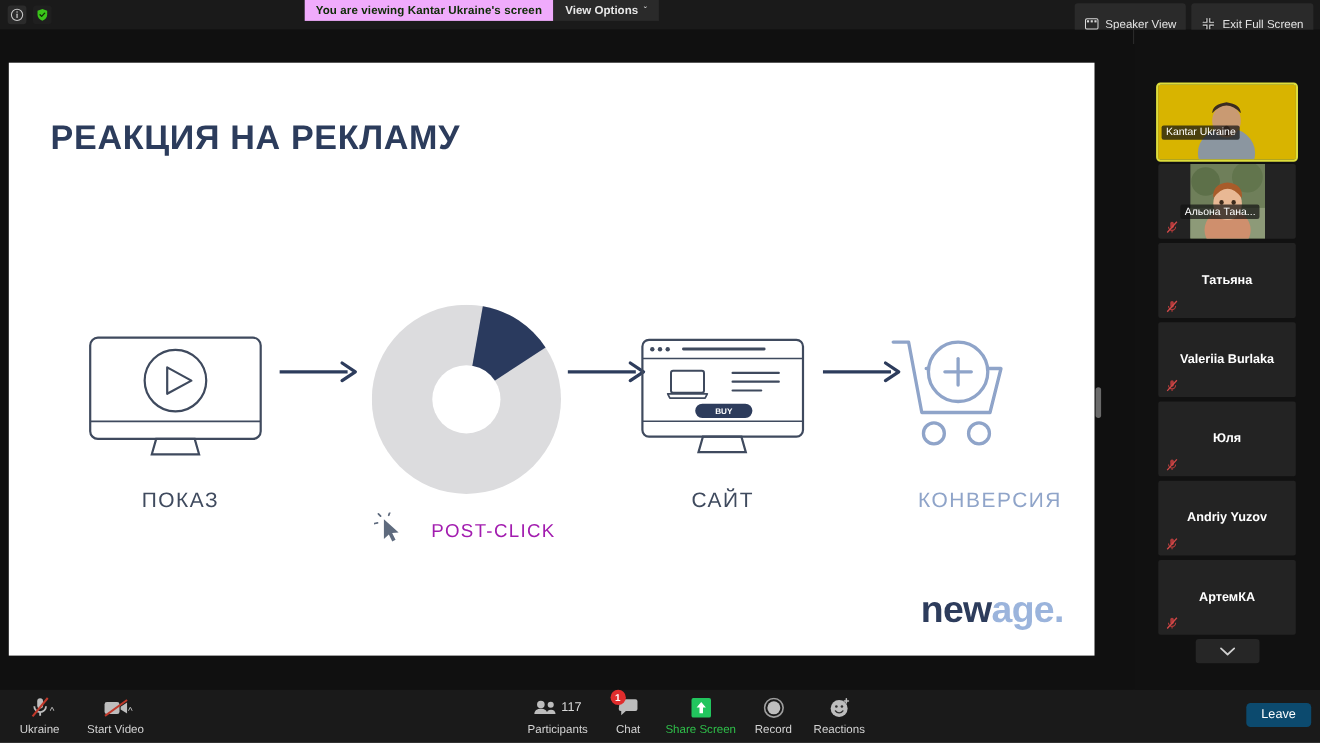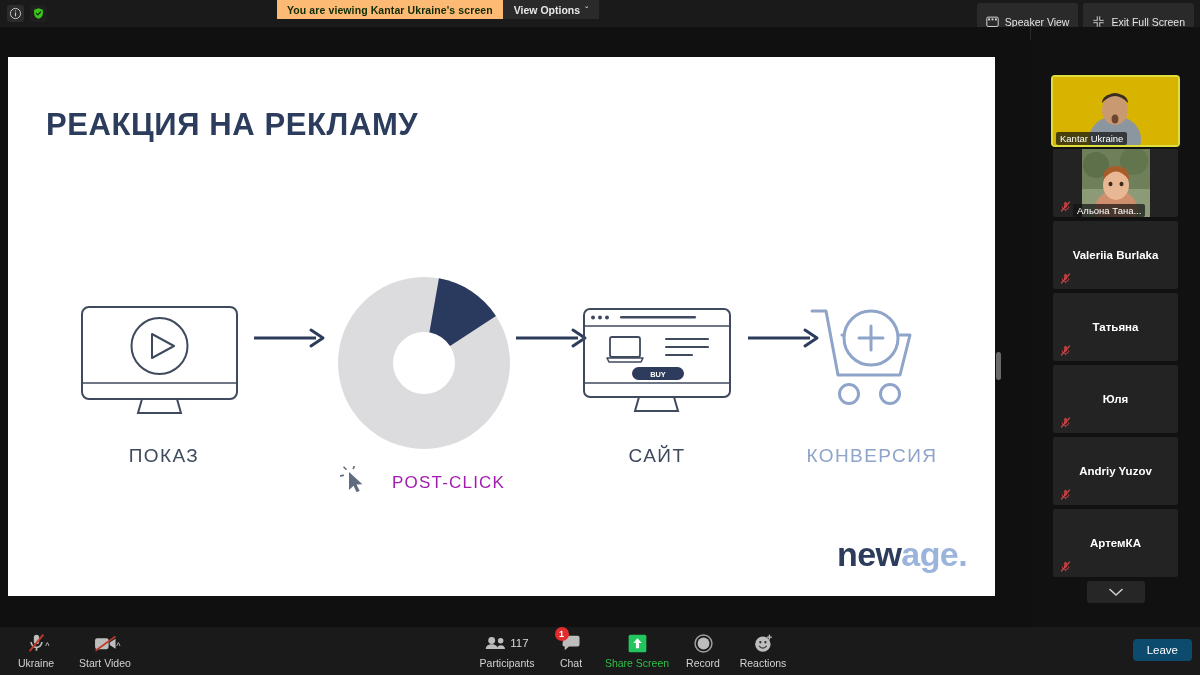--- a/index.html
+++ b/index.html
@@ -21,21 +21,21 @@
   .tb-icon-sq {
     width: 17px; height: 17px; border-radius: 3px;
     background: #2b2b2b; display: flex; align-items: center; justify-content: center;
   }
   .tb-icon-sq.green { background: #1f1f1f; }
   .share-center {
     position: absolute; left: 277px; top: 0; height: 19px;
     display: flex; align-items: stretch;
   }
   .share-pill {
-    background: #fdba74; color: #0d2b05;
+    background: #f0abfc; color: #0d2b05;
     font-size: 10.5px; font-weight: bold;
     display: flex; align-items: center; padding: 0 10px;
     white-space: nowrap; letter-spacing: .1px;
   }
   .view-options {
     background: #2a2a2a; color: #e8e8e8; font-size: 10.5px; font-weight: bold;
     display: flex; align-items: center; gap: 5px; padding: 0 11px;
     white-space: nowrap;
   }
   .caret-d { font-size: 8px; color: #cfcfcf; line-height: 1; }
@@ -86,21 +86,21 @@
     width: 169px; height: 600px; background: #111111;
     padding: 50px 0 0 0;
   }
   .tile {
     position: relative; width: 125px; height: 68px; margin: 0 auto 4px auto;
     background: #232323; border-radius: 2px; overflow: hidden;
     display: flex; align-items: center; justify-content: center;
   }
   .tile.active { outline: 2px solid #dede3c; background: #d8b400; }
   .tile-name-overlay {
-    position: absolute; left: 3px; bottom: 0;
+    position: absolute; left: 3px; bottom: 18px;
     background: rgba(20,20,20,.72); color: #fff;
     font-size: 9.5px; padding: 1px 4px; border-radius: 2px;
     max-width: 116px; overflow: hidden; white-space: nowrap; text-overflow: ellipsis; margin-top: 38px;
   }
   .tile-name-center {
     color: #ffffff; font-size: 11.5px; font-weight: bold;
     text-align: center; padding: 0 6px;
     overflow: hidden; white-space: nowrap; text-overflow: ellipsis;
   }
   .mute-badge { position: absolute; left: 6px; bottom: 4px; }
@@ -272,21 +272,21 @@
         <svg style="position:absolute;left:800px;top:88px" width="126" height="112" viewBox="0 0 126 112">
           <g fill="none" stroke="#8fa4c9" stroke-width="3" stroke-linecap="round" stroke-linejoin="round">
             <path d="M4 6 H18 L30 70 H92 L102 30 H34"></path>
             <circle cx="41" cy="89" r="9.5"></circle>
             <circle cx="82" cy="89" r="9.5"></circle>
             <circle cx="63" cy="33" r="27" fill="#ffffff"></circle>
             <path d="M63 21 V45"></path>
               <path d="M51 33 H75"></path>
           </g>
         </svg>
-        <div class="step-label muted" style="left:790px;top:228px;width:148px">КОНВЕРСИЯ</div>
+        <div class="step-label muted" style="left:818px;top:228px;width:148px">КОНВЕРСИЯ</div>
       </div>
 
       <div class="logo">
         <span class="a">new</span><span class="b">age.</span>
       </div>
     </div>
 
     <div class="drag-handle"></div>
   </div>
 
@@ -318,31 +318,31 @@
       <svg class="mute-badge" width="13" height="13" viewBox="0 0 16 16">
         <rect x="6" y="2" width="4" height="7.4" rx="2" fill="#b03a3a"></rect>
         <path d="M4 7.6a4 4 0 0 0 8 0" fill="none" stroke="#b03a3a" stroke-width="1.3"></path>
         <line x1="8" y1="11.6" x2="8" y2="14" stroke="#b03a3a" stroke-width="1.3"></line>
         <line x1="2.6" y1="14" x2="13.4" y2="2" stroke="#d34a4a" stroke-width="1.5"></line>
       </svg>
       <div class="tile-name-overlay" style="left:20px">Альона Тана...</div>
     </div>
 
     <div class="tile">
+      <div class="tile-name-center">Татьяна</div>
+      <svg class="mute-badge" width="13" height="13" viewBox="0 0 16 16">
+        <rect x="6" y="2" width="4" height="7.4" rx="2" fill="#b03a3a"></rect>
+        <path d="M4 7.6a4 4 0 0 0 8 0" fill="none" stroke="#b03a3a" stroke-width="1.3"></path>
+        <line x1="8" y1="11.6" x2="8" y2="14" stroke="#b03a3a" stroke-width="1.3"></line>
+        <line x1="2.6" y1="14" x2="13.4" y2="2" stroke="#d34a4a" stroke-width="1.5"></line>
+      </svg>
+    </div>
+
+    <div class="tile">
       <div class="tile-name-center">Valeriia Burlaka</div>
-      <svg class="mute-badge" width="13" height="13" viewBox="0 0 16 16">
-        <rect x="6" y="2" width="4" height="7.4" rx="2" fill="#b03a3a"></rect>
-        <path d="M4 7.6a4 4 0 0 0 8 0" fill="none" stroke="#b03a3a" stroke-width="1.3"></path>
-        <line x1="8" y1="11.6" x2="8" y2="14" stroke="#b03a3a" stroke-width="1.3"></line>
-        <line x1="2.6" y1="14" x2="13.4" y2="2" stroke="#d34a4a" stroke-width="1.5"></line>
-      </svg>
-    </div>
-
-    <div class="tile">
-      <div class="tile-name-center">Татьяна</div>
       <svg class="mute-badge" width="13" height="13" viewBox="0 0 16 16">
         <rect x="6" y="2" width="4" height="7.4" rx="2" fill="#b03a3a"></rect>
         <path d="M4 7.6a4 4 0 0 0 8 0" fill="none" stroke="#b03a3a" stroke-width="1.3"></path>
         <line x1="8" y1="11.6" x2="8" y2="14" stroke="#b03a3a" stroke-width="1.3"></line>
         <line x1="2.6" y1="14" x2="13.4" y2="2" stroke="#d34a4a" stroke-width="1.5"></line>
       </svg>
     </div>
 
     <div class="tile">
       <div class="tile-name-center">Юля</div>

